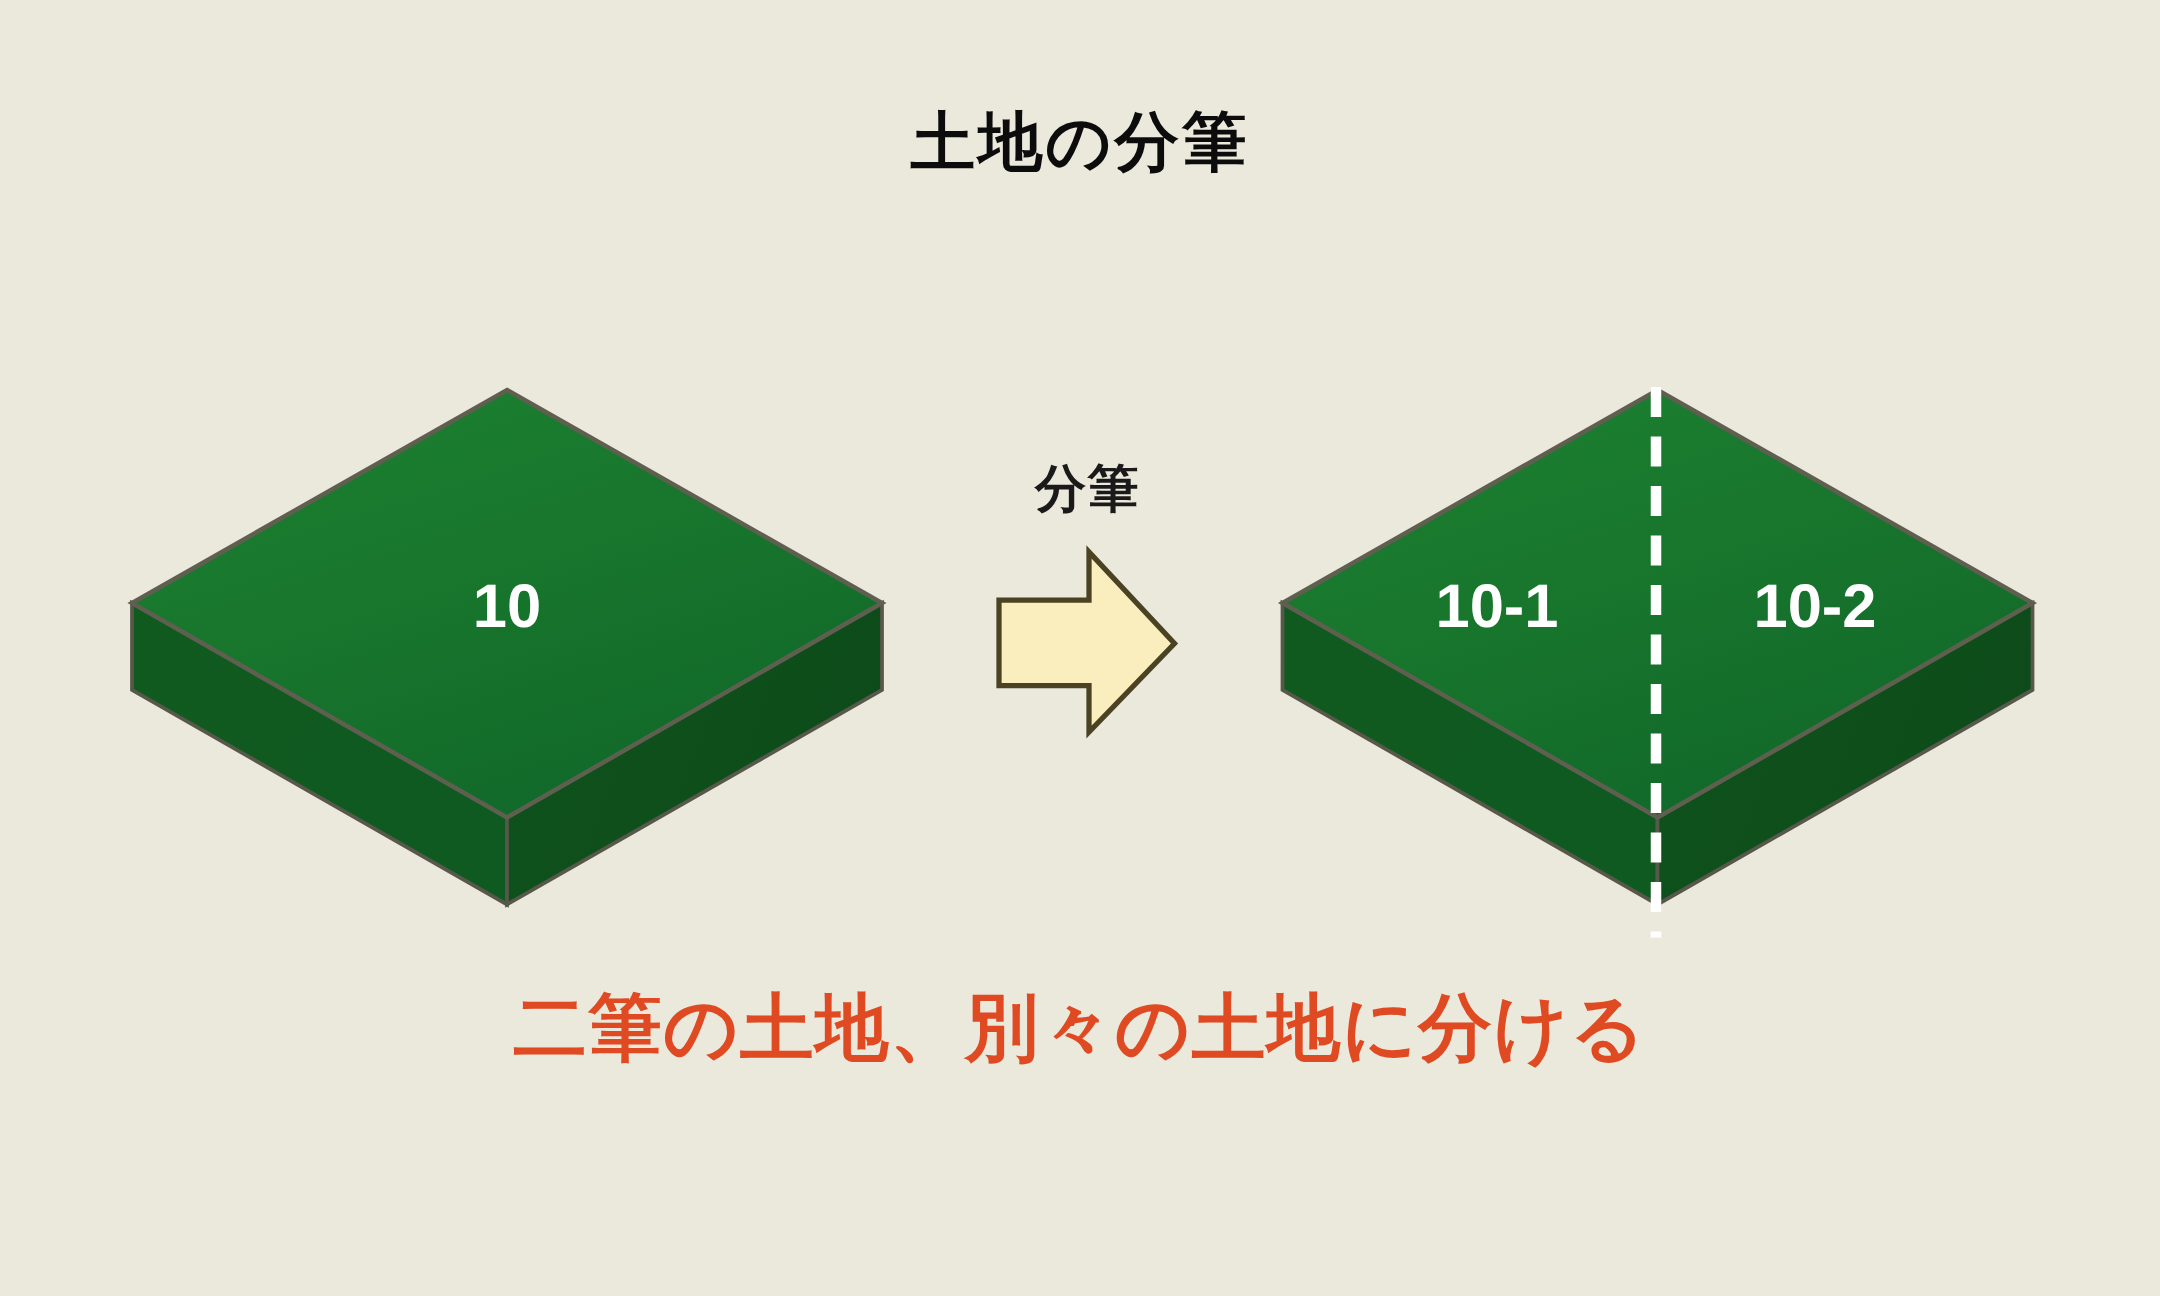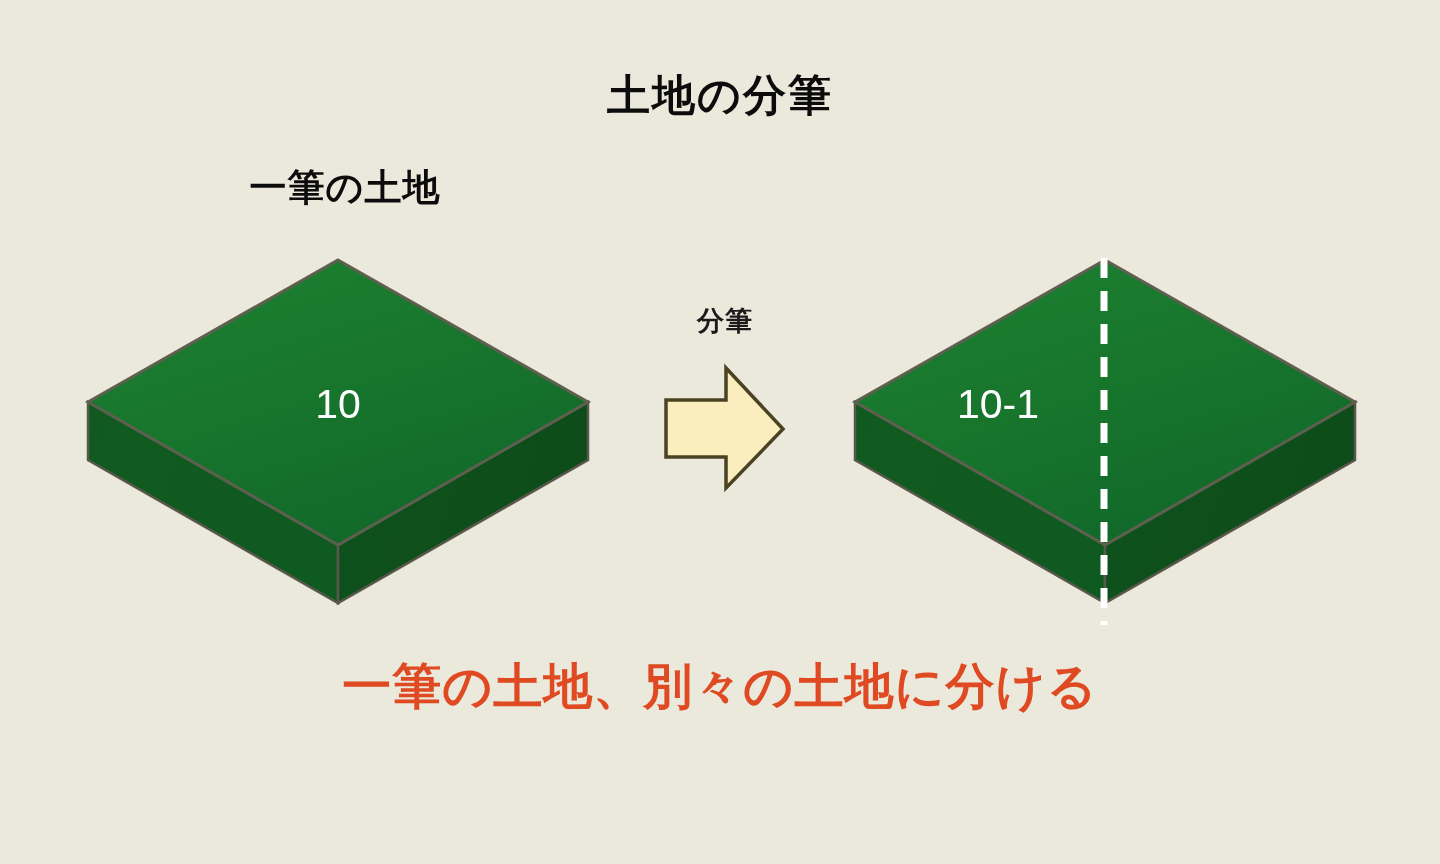--- a/index.html
+++ b/index.html
@@ -49,21 +49,21 @@
   }
   .panel-label.left  { left: 145px; width: 400px; }
   .panel-label.right { left: 905px; width: 400px; }
 
   .arrow-label {
     position: absolute;
     left: 640px;
     top: 303px;
     width: 170px;
     text-align: center;
-    font-size: 27px;
+    font-size: 34px;
     font-weight: bold;
     color: #1a1a1a;
     letter-spacing: 1px;
     white-space: nowrap;
   }
 
   .footer-note {
     position: absolute;
     left: 0;
     top: 660px;
@@ -84,39 +84,38 @@
     left: 0;
     width: 1440px;
     height: 864px;
     pointer-events: none;
   }
 
   
   .parcel-num {
     position: absolute;
     font-size: 41px;
-    font-weight: normal;
+    font-weight: bold;
     color: #ffffff;
     letter-spacing: 0px;
     white-space: nowrap;
     text-align: center;
     line-height: 1;
   }
   .parcel-num.p10   { left: 238px; top: 384px; width: 200px; }
   .parcel-num.p101  { left: 898px; top: 384px; width: 200px; }
   .parcel-num.p102  { left: 1110px; top: 384px; width: 200px; }
 </style>
 </head>
 <body>
 
 <div id="stage">
 
   <div class="title">土地の分筆</div>
 
-  <div class="panel-label left">一筆の土地</div>
 
 
   <svg class="slab-svg" viewBox="0 0 1440 864">
     <defs>
       <linearGradient id="gradTopLeft" x1="0" y1="0" x2="0.55" y2="1">
         <stop offset="0%" stop-color="#1d8232"></stop>
         <stop offset="55%" stop-color="#17752c"></stop>
         <stop offset="100%" stop-color="#12692a"></stop>
       </linearGradient>
       <linearGradient id="gradTopRight" x1="0" y1="0" x2="0.55" y2="1">
@@ -158,16 +157,17 @@
       <polygon points="666,400 726,400 726,368 783,429 726,488 726,457 666,457" fill="#faeebe" stroke="#4a4222" stroke-width="3.5" stroke-linejoin="miter"></polygon>
     </g>
   </svg>
 
   <div class="arrow-label">分筆</div>
 
   <div class="parcel-num p10">10</div>
 
   <div class="parcel-num p101">10-1</div>
 
+  <div class="parcel-num p102">10-2</div>
 
-  <div class="footer-note">一筆の土地、別々の土地に分ける</div>
+  <div class="footer-note">二筆の土地、別々の土地に分ける</div>
 
 </div>
 
 </body></html>

